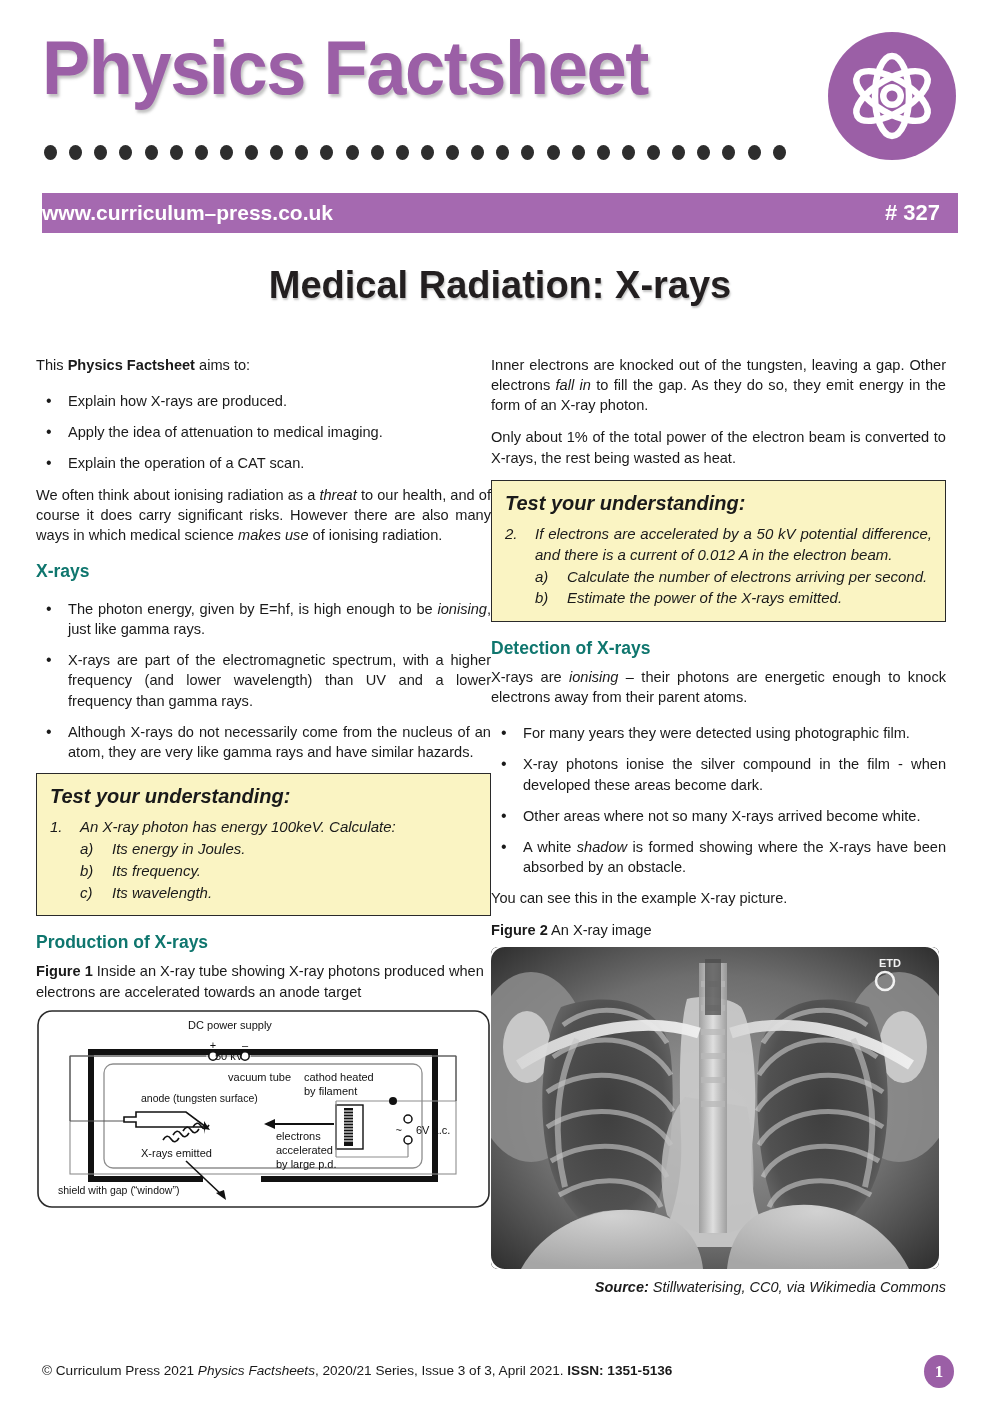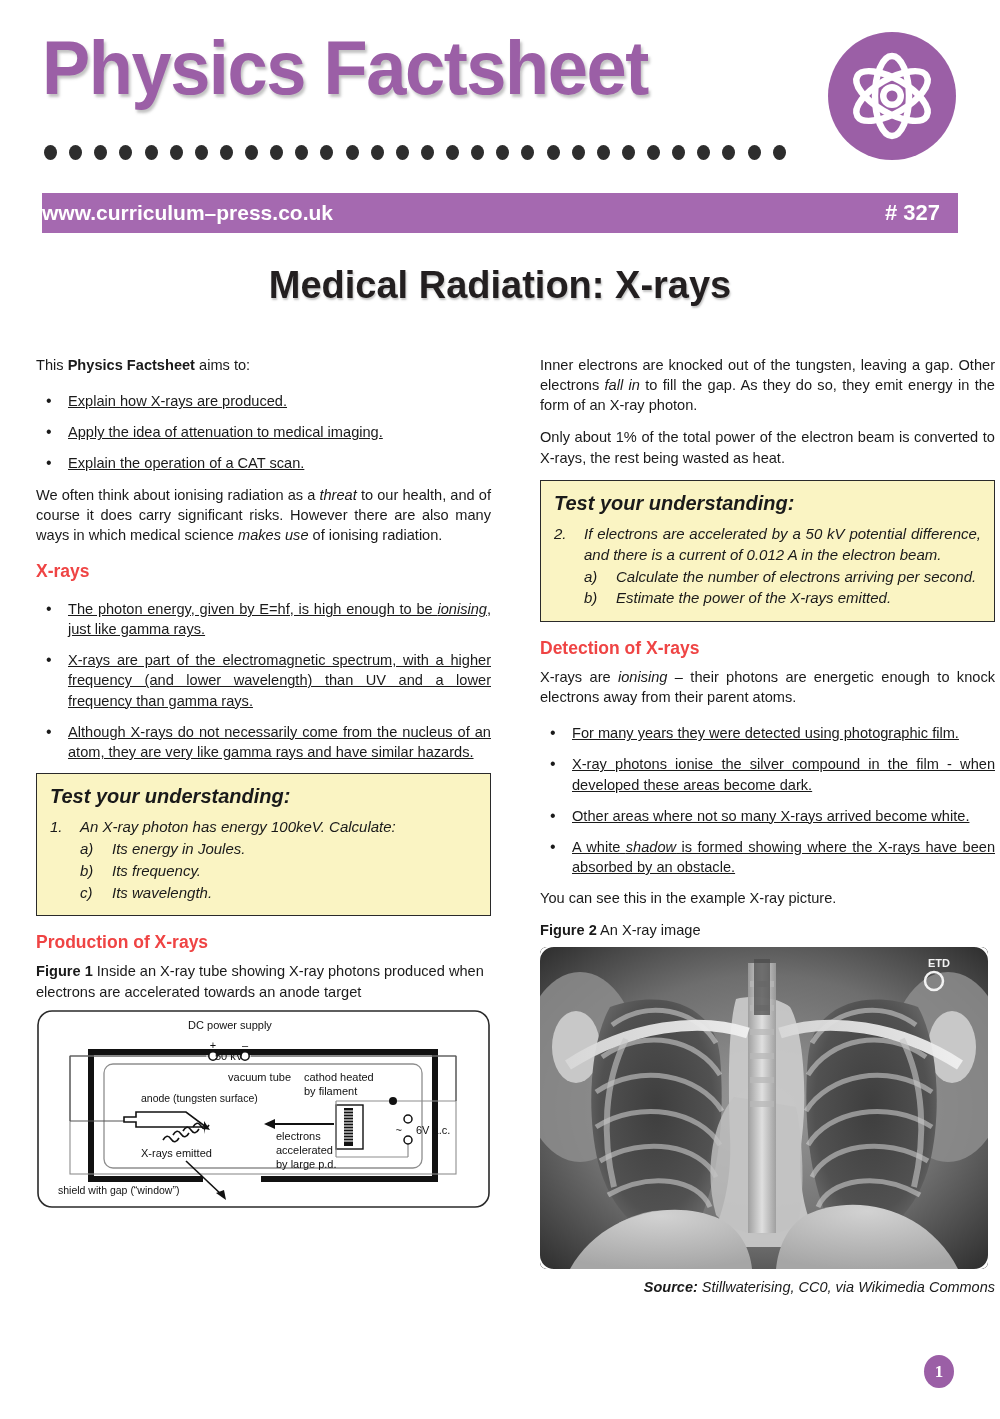--- a/index.html
+++ b/index.html
@@ -47,26 +47,26 @@
 
   .doc-title{
     position:absolute;left:0;top:264px;width:1000px;text-align:center;
     font-size:38px;font-weight:bold;color:#231f20;
     text-shadow:1px 2px 2px rgba(140,140,140,0.5);
   }
 
   
   .col{position:absolute;top:355px;width:455px;font-size:14.6px;line-height:1.38;}
   .col.left{left:36px;}
-  .col.right{left:540px;}
+  .col.right{left:491px;}
 
   p.body{margin:0 0 12px 0;text-align:justify;}
-  h3.sec{font-size:17.5px;font-weight:bold;margin:14px 0 7px 0;color:#ef4444;}
-
-  ul.bul{list-style:none;margin:16px 0 10px 0;padding:0;text-decoration:underline;}
+  h3.sec{font-size:17.5px;font-weight:bold;margin:14px 0 7px 0;color:#0f766e;}
+
+  ul.bul{list-style:none;margin:16px 0 10px 0;padding:0;}
   ul.bul li{
     position:relative;padding-left:32px;margin-bottom:11px;text-align:justify;
   }
   ul.bul li:before{
     content:"\2022";position:absolute;left:10px;top:-1px;font-size:16px;
   }
 
   
   .testbox{
     border:1.6px solid #2a2a2a;background:#faf4c3;
@@ -421,16 +421,17 @@
         <path d="M448,0 L434,0 A14,14 0 0 1 448,14 Z" fill="#ffffff"></path>
         <path d="M0,322 L0,308 A14,14 0 0 0 14,322 Z" fill="#ffffff"></path>
         <path d="M448,322 L434,322 A14,14 0 0 0 448,308 Z" fill="#ffffff"></path>
       </svg>
     </div>
 
     <div class="xraycap"><b>Source:</b><span> Stillwaterising, CC0, via Wikimedia Commons</span></div>
   </div>
 
   <div class="footer">
+    <span class="ftxt"><span>© Curriculum Press 2021 </span><i>Physics Factsheets</i><span>, 2020/21 Series, Issue 3 of 3, April 2021. </span><b>ISSN: 1351-5136</b></span>
     <div class="pagebadge">1</div>
   </div>
 
 </div>
 
 </body></html>

